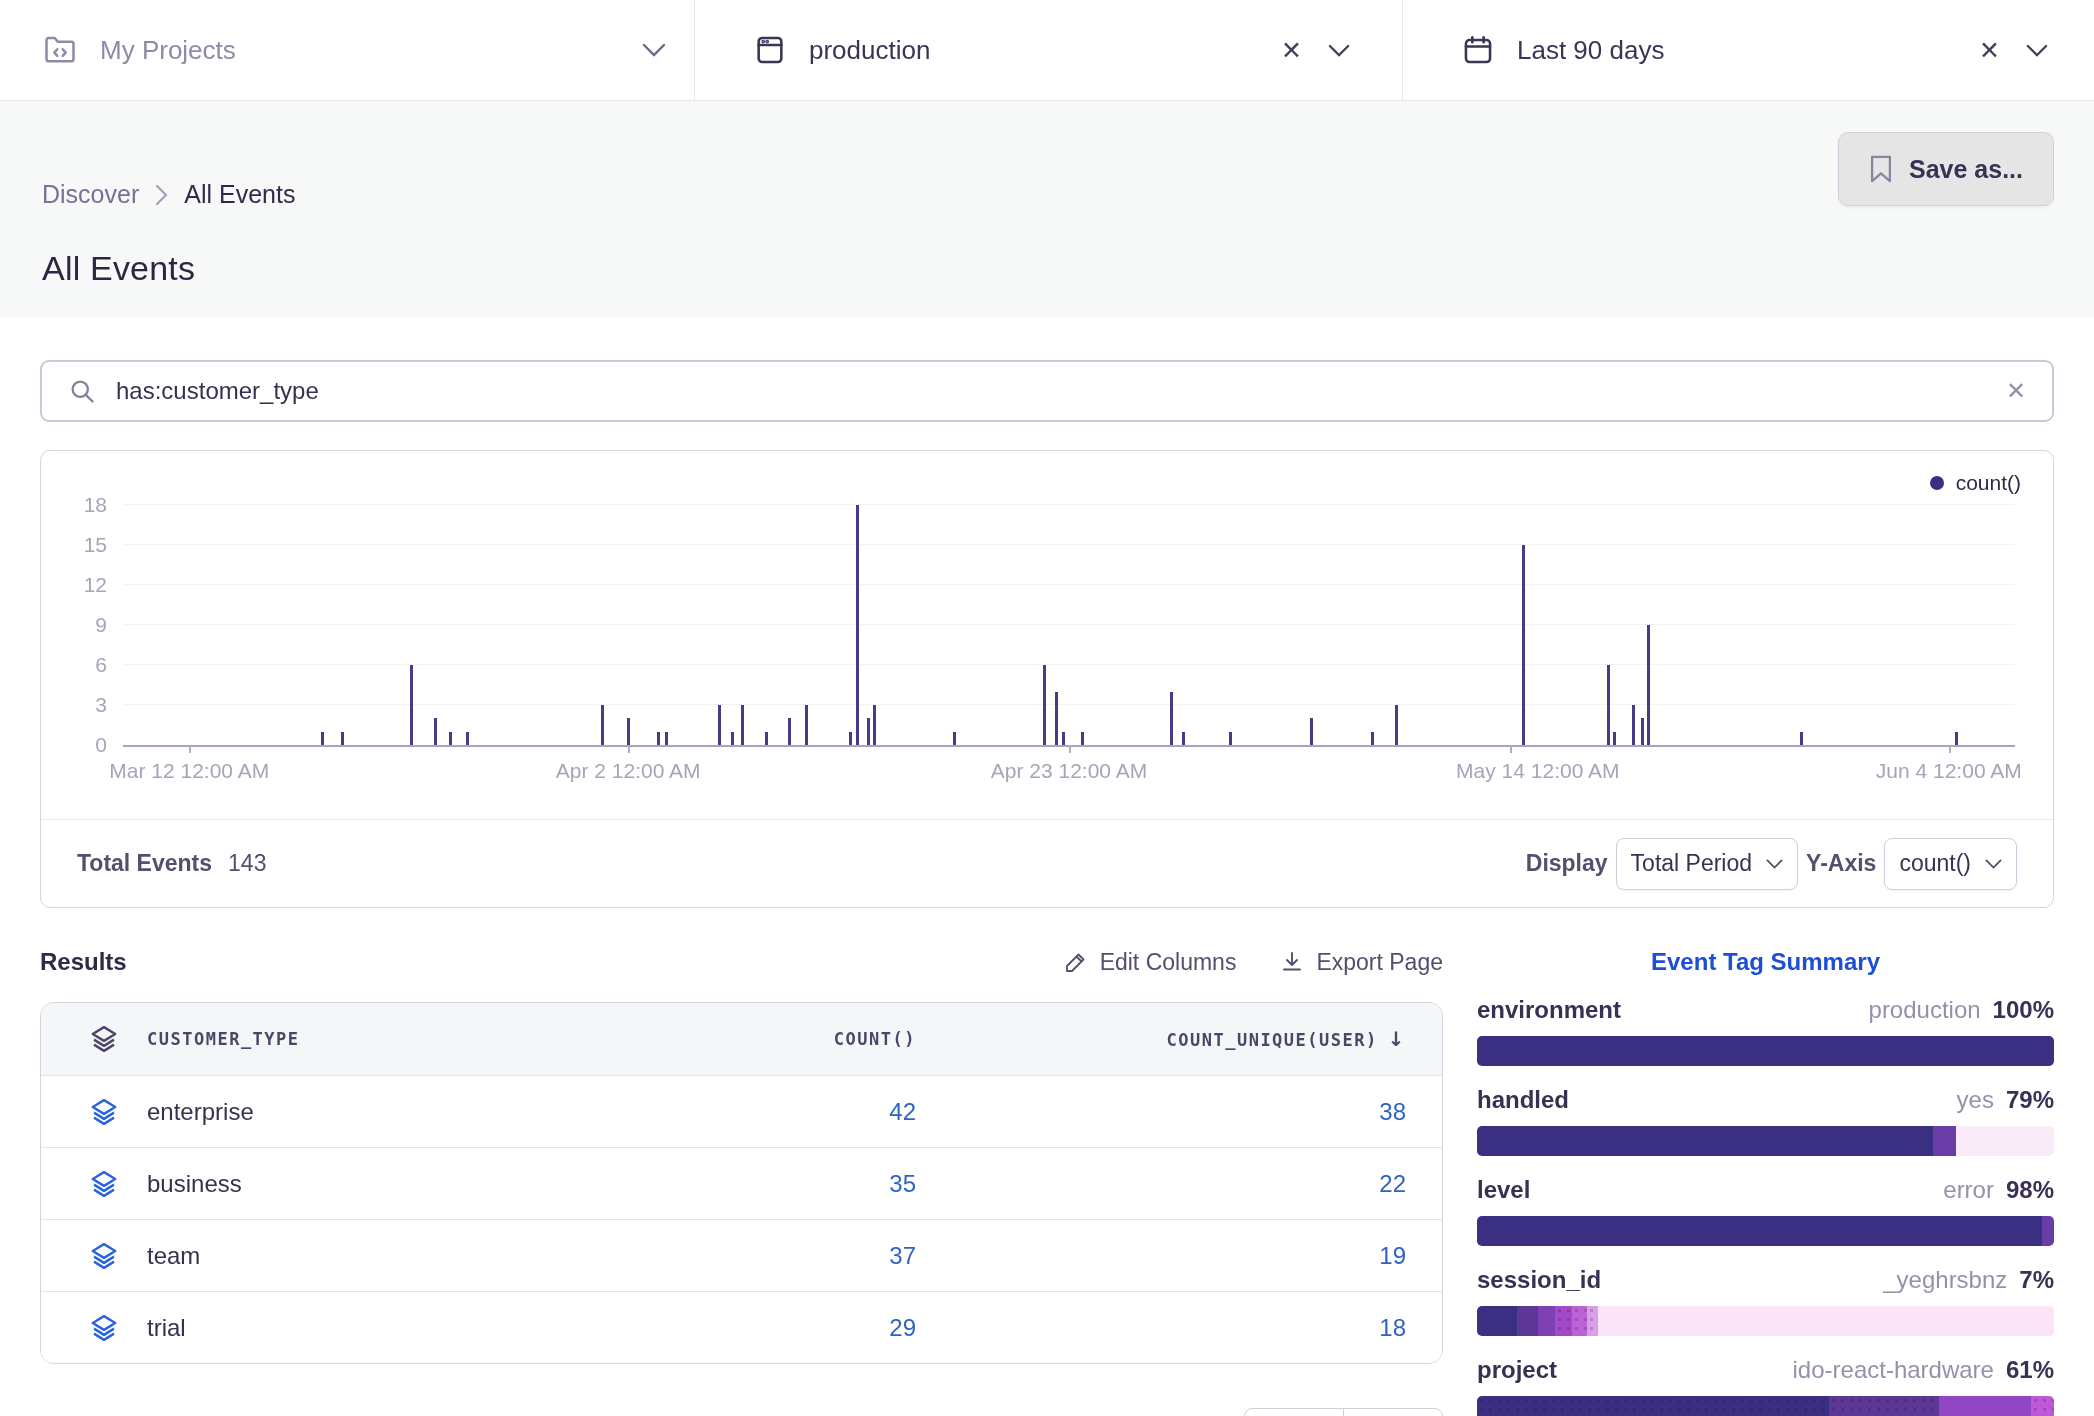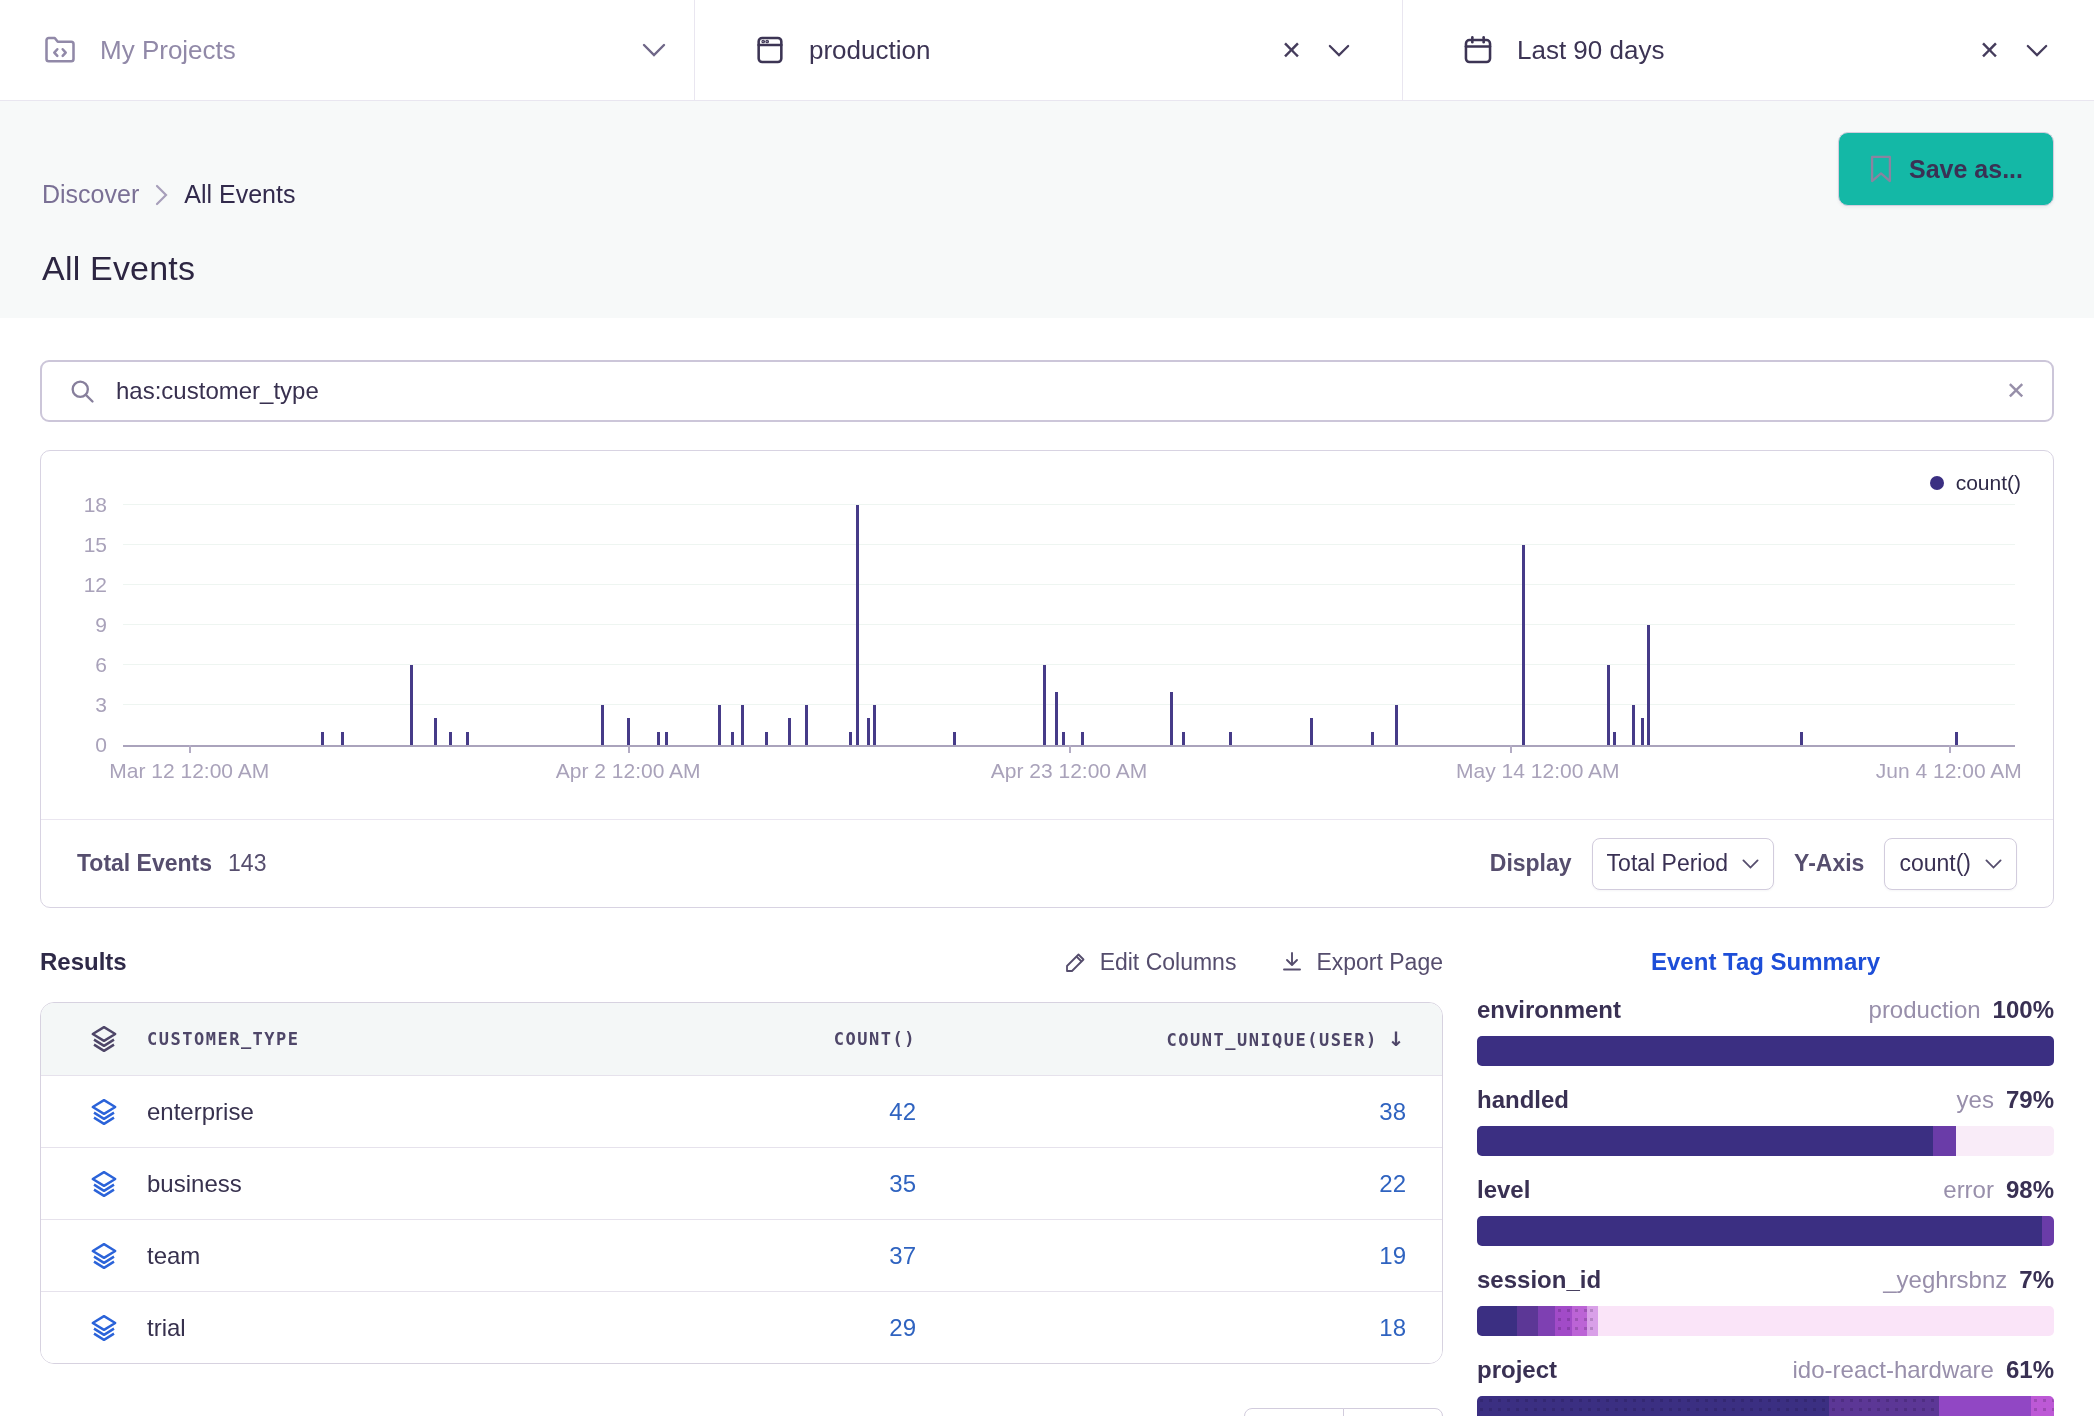--- a/index.html
+++ b/index.html
@@ -19,21 +19,21 @@
   .x-glyph { font-size:25px; color:#453c5c; line-height:1; }
   svg.ic { display:block; }
 
   
   .band { background:#f7f9f9; height:217px; padding:52px 40px 0 42px; position:relative; }
   .breadcrumb { display:flex; align-items:center; gap:16px; font-size:25px;margin-top:27px; }
   .crumb-parent { color:#7a7095; cursor:pointer; }
   .crumb-current { color:#322a4c; }
   .page-title { font-size:34px; font-weight:500; color:#2d2642; margin-top:40px; letter-spacing:.2px; }
   .saveas-btn { position:absolute; top:31px; right:40px; height:74px; padding:0 30px;
-    background:#14b8a6; border:1px solid #d3cede; border-radius:10px; display:flex; align-items:center;
+    background:#e5e5e5; border:1px solid #d3cede; border-radius:10px; display:flex; align-items:center;
     gap:16px; font-size:25px; font-weight:bold; color:#3a3154; cursor:pointer;
     box-shadow:0 2px 3px rgba(60,50,90,.06); }
 
   
   .content { padding:0 40px; }
 
   .searchbar { margin-top:42px; height:62px; border:2px solid #ccc6d9; border-radius:9px;
     background:#fff; display:flex; align-items:center; padding:0 26px; gap:20px; }
   .searchbar input { flex:1; border:none; outline:none; font-size:24px; color:#38304f;
     font-family:"Liberation Sans", sans-serif; background:transparent; }
@@ -51,21 +51,21 @@
   .ytick-label { position:absolute; right:calc(100% + 16px); width:60px; text-align:right;
     font-size:21px; color:#a9a2ba; transform:translateY(50%); }
   .spike { position:absolute; bottom:0; width:3px; background:#463b88; transform:translateX(-1px); }
   .xtick { position:absolute; top:100%; width:2px; height:8px; background:#b3acc4; }
   .xtick-label { position:absolute; top:calc(100% + 14px); font-size:21px; color:#a9a2ba;
     white-space:nowrap; transform:translateX(-50%); }
   .chart-footer { position:absolute; left:0; right:0; bottom:0; height:88px;
     border-top:1px solid #eae6f0; display:flex; align-items:center; padding:0 36px; }
   .tf-label { font-size:23px; font-weight:bold; color:#564e6e; }
   .tf-value { font-size:23px; color:#564e6e; margin-left:16px; }
-  .cf-right { margin-left:auto; display:flex; align-items:center; gap:20px; }
+  .cf-right { margin-left:auto; display:flex; align-items:center; gap:8px; }
   .dd-btn { height:52px; padding:0 14px; background:#fff; border:1px solid #d2ccdd; border-radius:8px;
     display:flex; align-items:center; gap:14px; font-size:23px; font-weight:500; color:#393053;
     cursor:pointer; box-shadow:0 1px 2px rgba(60,50,90,.05); }
 
   
   .results-area { display:flex; gap:34px; margin-top:40px; align-items:flex-start; }
   .results-left { width:1403px; }
   .results-head { display:flex; align-items:center; margin-bottom:26px; }
   .results-title { font-size:24px; font-weight:bold; color:#2f2a48; }
   .rh-actions { margin-left:auto; display:flex; align-items:center; gap:44px; }

